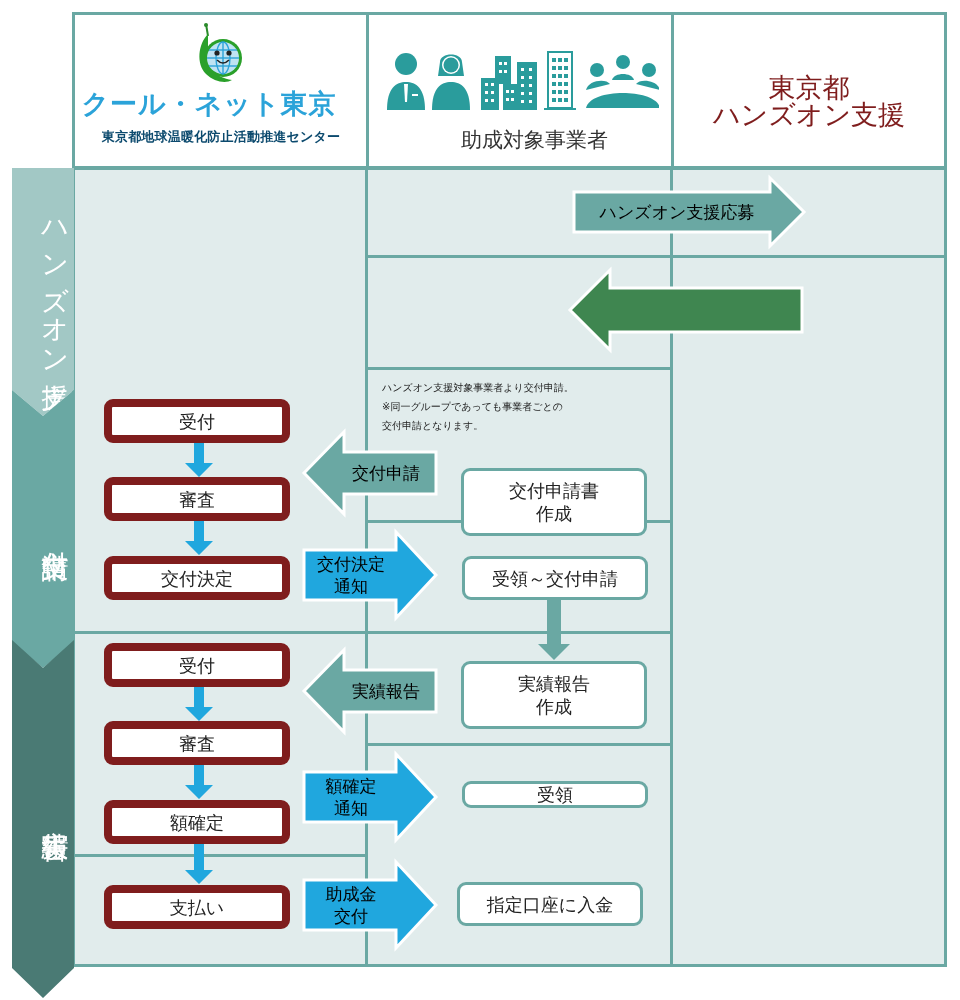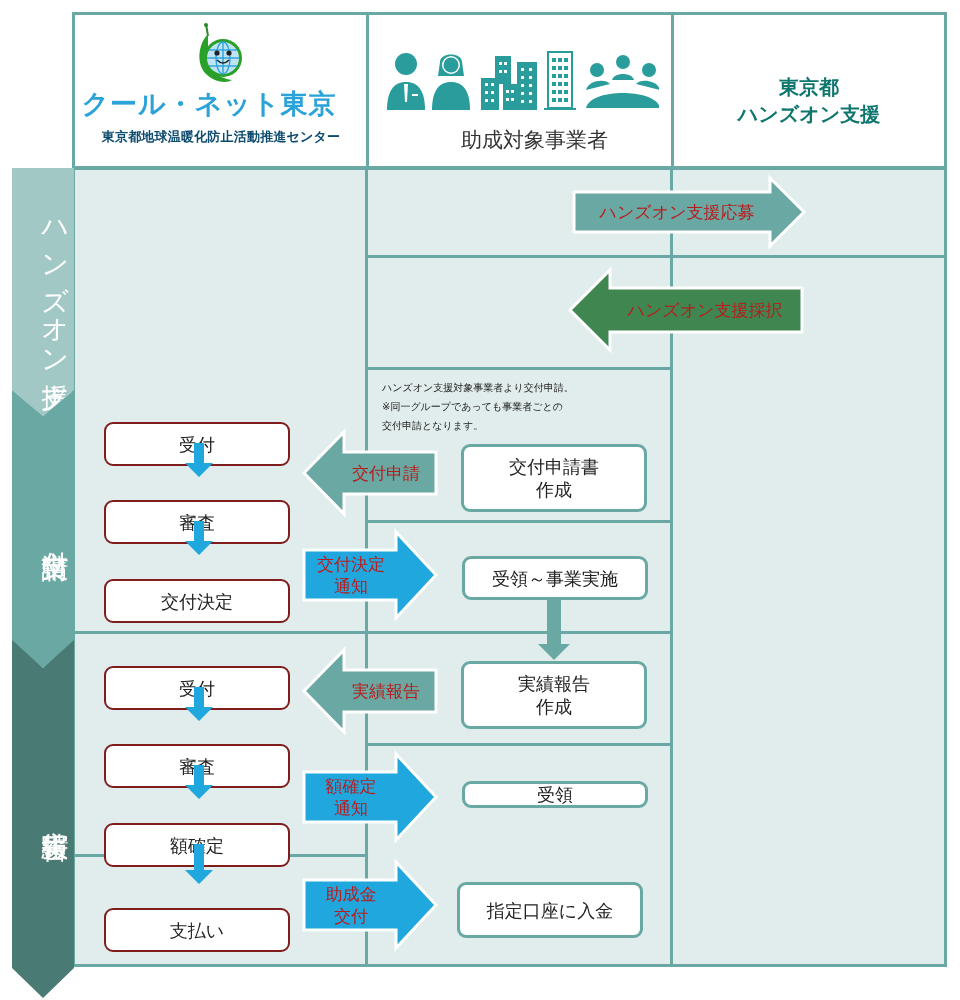--- a/index.html
+++ b/index.html
@@ -15,26 +15,26 @@
   .line-h { position: absolute; height: 3px; background: #6aa8a3; }
   .line-v { position: absolute; width: 3px; background: #6aa8a3; }
 
   
   .phase { position: absolute; left: 12px; width: 62px; }
   .phase svg { position: absolute; left: 0; top: 0; }
   .phase-label { position: absolute; left: 0; width: 62px; color: #fff; font-size: 27px; line-height: 37px; text-align: center; writing-mode: vertical-rl; text-orientation: upright; letter-spacing: 1px; }
 
   
   .box { position: absolute; background: #fff; border-radius: 9px; display: flex; align-items: center; justify-content: center; text-align: center; font-size: 18px; line-height: 23px; color: #222; }
-  .box.blue { border: 2px solid #7f1d1d; margin-top: 23px; }
+  .box.blue { border: 8px solid #7f1d1d; }
   .box.teal { border: 3px solid #6aa8a3; }
 
   .arrow { position: absolute; }
   .arrow svg { position: absolute; left: 0; top: 0; overflow: visible; }
-  .arrow-text { position: absolute; color: #b91c1c; font-size: 17px; line-height: 22px; text-align: center; display: flex; align-items: center; justify-content: center; }
+  .arrow-text { position: absolute; color: #000000; font-size: 17px; line-height: 22px; text-align: center; display: flex; align-items: center; justify-content: center; }
 
   .down-arrow { position: absolute; }
 
   .note { position: absolute; font-size: 10px; line-height: 19px; color: #222; white-space: pre-line; }
 
   .hdr-title { position: absolute; text-align: center; white-space: pre-line; }
 </style>
 </head>
 <body>
 
@@ -145,21 +145,21 @@
       <circle cx="265" cy="20" r="7"></circle>
       <path d="M202 40 C204 30, 222 28, 226 34 Z"></path>
       <path d="M228 30 C230 22, 248 22, 250 30 Z"></path>
       <path d="M252 34 C256 28, 274 30, 276 40 Z"></path>
       <path d="M202 58 C206 38, 272 38, 276 58 Z"></path>
     </g>
   </svg>
 </div>
 <div class="abs" style="left:370px; top:126px; width:300px; text-align:center; font-size:21px; line-height:28px; color:#333;padding-left:29px;">助成対象事業者</div>
 
-<div class="hdr-title" style="left:675px; top:74px; width:268px; font-size:20px; line-height:27px; color:#0f766e; font-weight:bold;">東京都
+<div class="hdr-title" style="left:675px; top:74px; width:268px; font-size:27px; line-height:27px; color:#7f1d1d; font-weight:normal;">東京都
 ハンズオン支援</div>
 
 <div class="abs body-bg" style="left:72px; top:167px; width:875px; height:800px; border:3px solid #6aa8a3;"></div>
 
 <div class="line-v" style="left:365px; top:167px; height:800px;"></div>
 <div class="line-v" style="left:670px; top:167px; height:800px;"></div>
 
 <div class="line-h" style="left:365px; top:255px; width:580px;"></div>
 <div class="line-h" style="left:365px; top:367px; width:306px;"></div>
 <div class="line-h" style="left:365px; top:520px; width:306px;"></div>
@@ -189,21 +189,20 @@
 <div class="arrow" style="left:572px; top:176px; width:234px; height:72px;">
   <svg width="234" height="72" viewBox="0 0 234 72">
     <path d="M2 16 H198 V2 L232 36 L198 70 V56 H2 Z" fill="#6aa8a3" stroke="#fff" stroke-width="3"></path>
   </svg>
   <div class="arrow-text" style="left:10px; top:16px; width:190px; height:40px;">ハンズオン支援応募</div>
 </div>
 <div class="arrow" style="left:568px; top:268px; width:236px; height:84px;">
   <svg width="236" height="84" viewBox="0 0 236 84">
     <path d="M234 20 H42 V2 L2 42 L42 82 V64 H234 Z" fill="#3f8650" stroke="#fff" stroke-width="3"></path>
   </svg>
-  <div class="arrow-text" style="left:42px; top:20px; width:190px; height:44px;">ハンズオン支援採択</div>
 </div>
 
 <div class="note" style="left:382px; top:378px; width:290px;">ハンズオン支援対象事業者より交付申請。
 ※同一グループであっても事業者ごとの
 交付申請となります。</div>
 
 <div class="box blue" style="left:104px; top:399px; width:186px; height:44px;">受付</div>
 <div class="box blue" style="left:104px; top:477px; width:186px; height:44px;">審査</div>
 <div class="box blue" style="left:104px; top:556px; width:186px; height:44px;">交付決定</div>
 
@@ -218,32 +217,32 @@
     </svg>
 </div>
 
 <div class="arrow" style="left:302px; top:430px; width:136px; height:86px;">
   <svg width="136" height="86" viewBox="0 0 136 86">
     <path d="M134 22 H42 V2 L2 43 L42 84 V64 H134 Z" fill="#6aa8a3" stroke="#fff" stroke-width="3"></path>
   </svg>
   <div class="arrow-text" style="left:36px; top:22px; width:96px; height:42px;">交付申請</div>
 </div>
 
-<div class="box teal" style="left:461px; top:444px; width:186px; height:68px; white-space:pre-line;">交付申請書
+<div class="box teal" style="left:461px; top:468px; width:186px; height:68px; white-space:pre-line;">交付申請書
 作成</div>
 
 <div class="arrow" style="left:302px; top:530px; width:136px; height:90px;">
   <svg width="136" height="90" viewBox="0 0 136 90">
     <path d="M2 20 H94 V2 L134 45 L94 88 V70 H2 Z" fill="#20a7de" stroke="#fff" stroke-width="3"></path>
   </svg>
   <div class="arrow-text" style="left:4px; top:20px; width:90px; height:50px; white-space:pre-line;">交付決定
 通知</div>
 </div>
 
-<div class="box teal" style="left:462px; top:556px; width:186px; height:44px;">受領～事業実施</div>
+<div class="box teal" style="left:462px; top:556px; width:186px; height:44px;">受領～交付申請</div>
 
 <div class="down-arrow" style="left:538px; top:600px; width:32px; height:60px;">
   <svg width="32" height="60" viewBox="0 0 32 60">
       <path d="M9 0 H23 V44 H32 L16 60 L0 44 H9 Z" fill="#6aa8a3"></path>
     </svg>
 </div>
 
 <div class="box blue" style="left:104px; top:643px; width:186px; height:44px;">受付</div>
 <div class="box blue" style="left:104px; top:721px; width:186px; height:44px;">審査</div>
 <div class="box blue" style="left:104px; top:800px; width:186px; height:44px;">額確定</div>
@@ -286,13 +285,13 @@
 <div class="box teal" style="left:462px; top:781px; width:186px; height:27px;">受領</div>
 
 <div class="arrow" style="left:302px; top:860px; width:136px; height:90px;">
   <svg width="136" height="90" viewBox="0 0 136 90">
     <path d="M2 20 H94 V2 L134 45 L94 88 V70 H2 Z" fill="#20a7de" stroke="#fff" stroke-width="3"></path>
   </svg>
   <div class="arrow-text" style="left:4px; top:20px; width:90px; height:50px; white-space:pre-line;">助成金
 交付</div>
 </div>
 
-<div class="box teal" style="left:457px; top:882px; width:186px; height:56px;">指定口座に入金</div>
+<div class="box teal" style="left:457px; top:882px; width:186px; height:44px;">指定口座に入金</div>
 
 </body></html>

